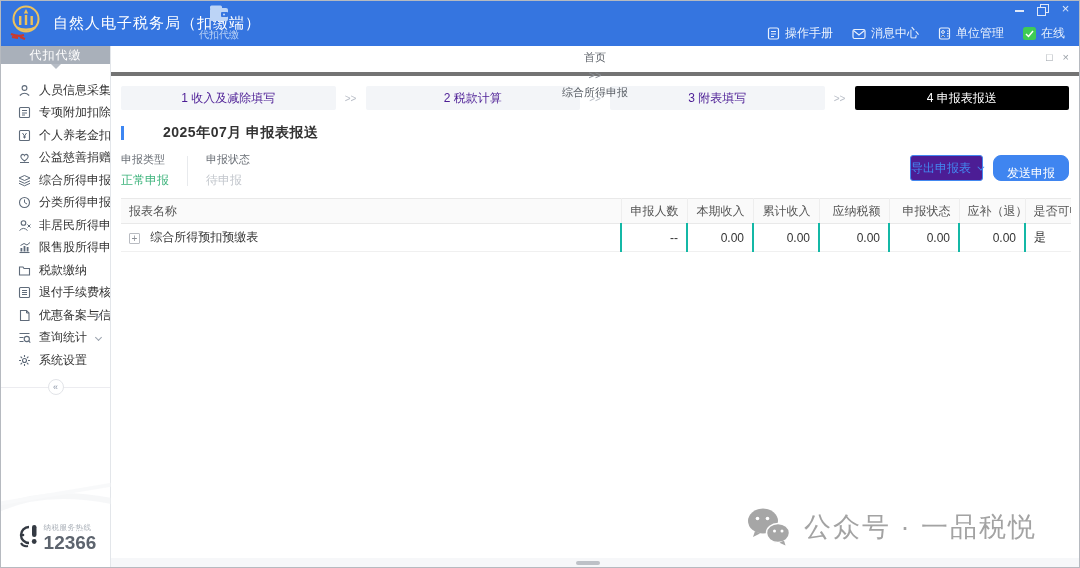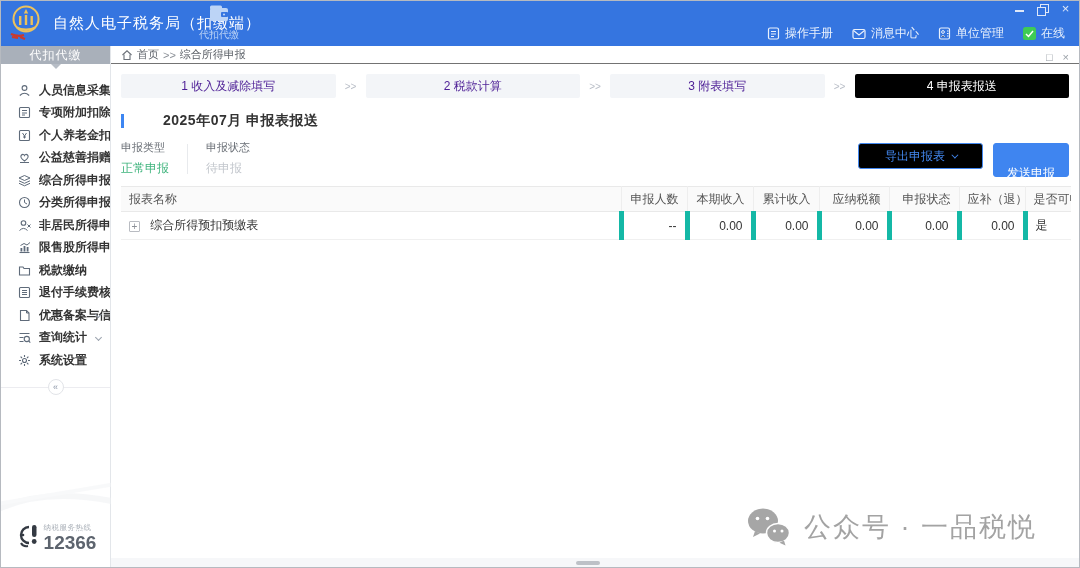--- a/index.html
+++ b/index.html
@@ -29,37 +29,37 @@
   .sidebar { position:absolute; left:0; top:45px; bottom:0; width:110px; background:#fff;
              border-right:1px solid #e3e6ea; box-shadow:1px 0 3px rgba(0,0,0,.04); }
   .side-header { position:relative; height:18px; background:#a9b0ba; color:#fff; font-size:12px;
                  text-align:center; line-height:18px; letter-spacing:1px; }
   .side-caret { position:absolute; left:50%; top:18px; margin-left:-5px; width:0; height:0;
                 border-left:5px solid transparent; border-right:5px solid transparent; border-top:5px solid #b7bdc6; }
   .menu { margin-top:15px; }
   .menu-item { position:relative; display:flex; align-items:center; gap:8px; height:22.5px;
                padding-left:17px; font-size:12px; color:#333; cursor:pointer; white-space:nowrap; }
   .menu-item svg { flex:0 0 auto; }
-  .mi-label { overflow:hidden; max-width:78px;font-weight:bold; }
+  .mi-label { overflow:hidden; max-width:78px; }
   .chev { position:absolute; right:9px; top:8px; width:5px; height:5px;
           border-right:1.3px solid #9aa2ad; border-bottom:1.3px solid #9aa2ad; transform:rotate(45deg); }
   .side-divider { position:relative; margin-top:7px; height:16px; }
   .side-divider .line { position:absolute; left:0; right:0; top:8px; height:1px; background:#ececf0; }
   .collapse-btn { position:absolute; left:50%; top:0; margin-left:-8px; width:16px; height:16px; border-radius:50%;
                   background:#fff; border:1px solid #e2e4e8; color:#8d97a8; font-size:9px; line-height:14px;
                   text-align:center; cursor:pointer; }
   .hotline { position:absolute; left:0; bottom:14px; width:100%; display:flex; align-items:center; justify-content:center; gap:5px; }
   .hotline-txt .small { display:block; font-size:7.5px; color:#aab0b8; letter-spacing:.5px; }
   .hotline-txt .num { display:block; font-size:19px; font-weight:bold; color:#5d646e; line-height:20px; }
   .side-swirl { position:absolute; left:0; bottom:52px; width:110px; height:40px; opacity:.5; }
 
   
   .main { position:absolute; left:110px; top:45px; right:0; bottom:0; background:#fff; }
-  .crumb-bar { position:relative; height:18px; border-bottom:1px solid #737373; display:flex; align-items:center;
-               padding:0 10px; font-size:11px; color:#5a5f66; gap:4px; }
+  .crumb-bar { position:relative; height:30px; border-bottom:4px solid #737373; display:flex; align-items:center;
+               padding:0 10px; font-size:11px; color:#5a5f66; gap:4px;flex-direction:column; }
   .crumb-bar .sep { color:#8b9097; }
   .tab-controls { position:absolute; right:10px; top:4px; display:flex; gap:10px; color:#9aa0a7; font-size:11px; }
   .tab-controls span { cursor:pointer; line-height:14px; }
 
   .content { padding:10px 10px 0 10px; }
   .steps { display:flex; align-items:center; }
   .step-btn { flex:1; height:24px; line-height:24px; text-align:center; background:#f3f5f8; color:#4c1d95;
               font-size:12px; border-radius:2px; cursor:pointer; }
   .step-btn.active { background:#000000; color:#fff; }
   .step-sep { width:30px; text-align:center; color:#b9bec7; font-size:10px; }
@@ -69,37 +69,37 @@
   .sec-title b { font-size:14px; color:#333; letter-spacing:.5px; }
 
   .meta-row { display:flex; align-items:center; margin-top:10px; position:relative; height:36px; }
   .meta-group { padding-right:18px; }
   .meta-label { font-size:11px; color:#6b7077; }
   .meta-value { font-size:12px; margin-top:5px; }
   .val-green { color:#3fb47d; }
   .val-gray { color:#c3c7cd; }
   .v-divider { width:1px; background:#e8eaed; height:30px; margin:1px 18px 0 0; }
   .actions { position:absolute; right:0; top:3px; display:flex; gap:10px; }
-  .btn-outline { display:flex; align-items:center; gap:6px; border:1px solid #4388f0; color:#4388f0; background:#000000;
-                 font-size:12px; border-radius:3px; padding:0 26px; height:26px; line-height:24px; cursor:pointer; }
+  .btn-outline { display:flex; align-items:center; gap:6px; border:1px solid #4388f0; color:#4388f0; background:#4c1d95;
+                 font-size:12px; border-radius:3px; padding:0 0; height:26px; line-height:24px; cursor:pointer; }
   .btn-outline .dchev { width:5px; height:5px; border-right:1.3px solid #4388f0; border-bottom:1.3px solid #4388f0;
                         transform:rotate(45deg) translateY(-2px); }
-  .btn-solid { background:#3f85f0; color:#fff; font-size:12px; border-radius:3px; padding:16px 13px; height:26px;
+  .btn-solid { background:#3f85f0; color:#fff; font-size:12px; border-radius:8px; padding:4px 13px; height:26px;
                line-height:26px; border:1px solid #3f85f0; cursor:pointer; }
 
   table.report { width:100%; margin-top:10px; border-collapse:collapse; table-layout:fixed; font-size:12px; }
   table.report col.c1 { width:500px; }
   table.report col.cn { width:66px; }
   table.report col.c5, table.report col.c6 { width:70px; }
   table.report col.c8 { width:46px; }
   table.report th { background:#fafafa; color:#555; font-weight:normal; height:25px;
                     border-top:1px solid #e9e9e9; border-bottom:1px solid #e9e9e9; border-right:1px solid #eeeeee;
                     padding:0 8px; white-space:nowrap; overflow:hidden; }
   table.report th:last-child { border-right:none; }
-  table.report td { height:28px; border-bottom:1px solid #f0f0f0; border-right:5px solid #14b8a6;
+  table.report td { height:28px; border-bottom:1px solid #f0f0f0; border-right:2px solid #14b8a6;
                     padding:0 8px; color:#333; white-space:nowrap; overflow:hidden; }
   table.report td:last-child { border-right:none; }
   .al { text-align:left; } .ar { text-align:right; }
   .expand-box { display:inline-block; width:11px; height:11px; border:1px solid #b9bcc2; border-radius:1px;
                 color:#8b8f96; font-size:10px; line-height:9px; text-align:center; margin-right:7px;
                 vertical-align:-1px; cursor:pointer; background:#fff; }
   .td-green { color:#3fb47d; }
 
   .hscroll { position:absolute; left:0; right:0; bottom:0; height:9px; background:#f6f7f9; }
   .hscroll .thumb { position:absolute; left:48%; top:3px; width:24px; height:4px; border-radius:2px; background:#bdc1c7; }

